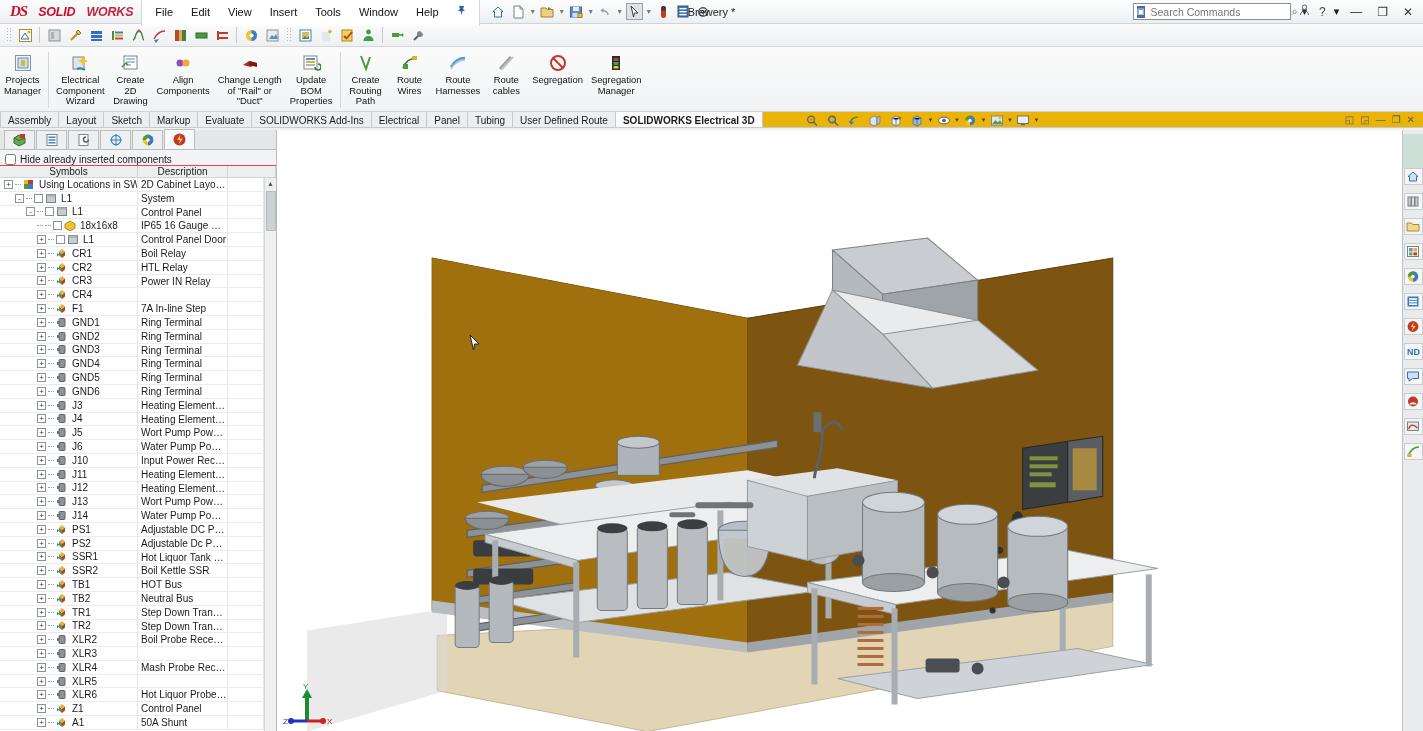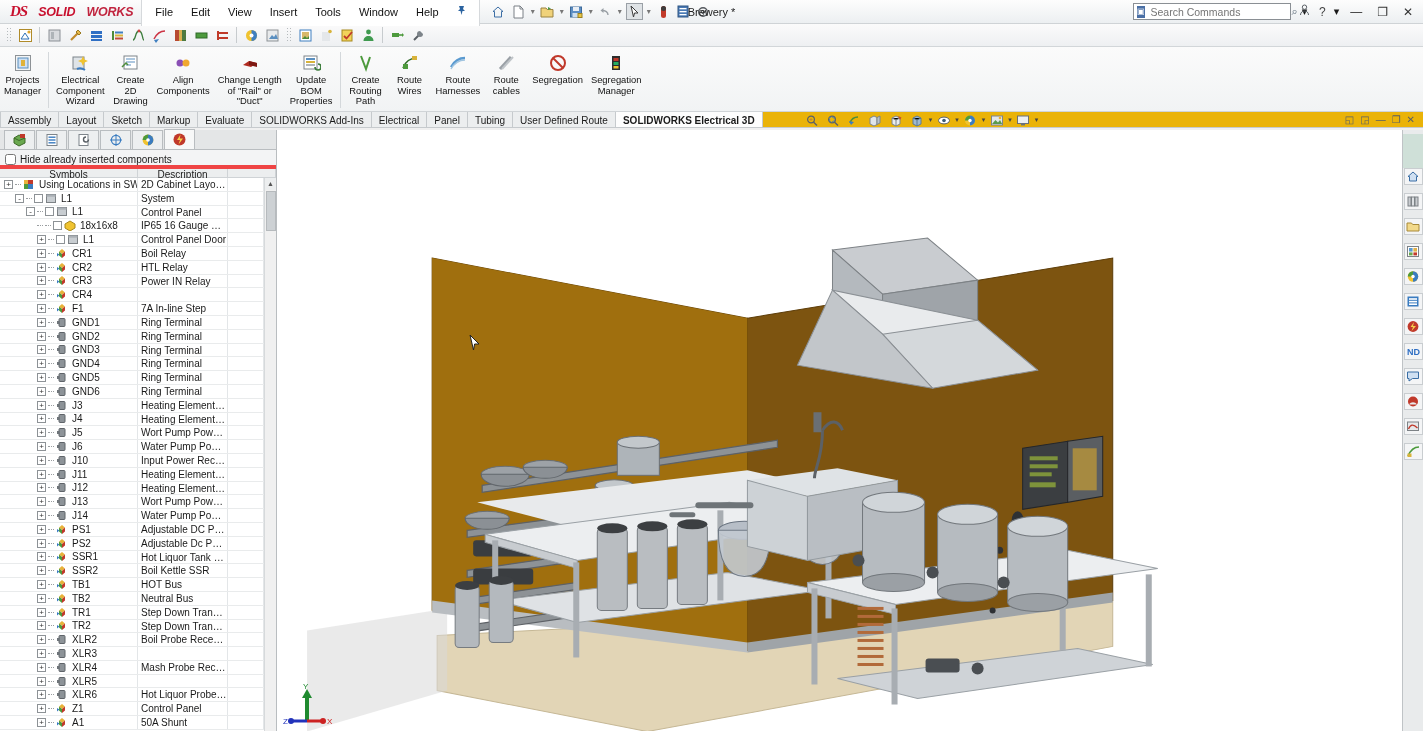--- a/index.html
+++ b/index.html
@@ -148,21 +148,21 @@
     border: 1px solid #b9bdc0; border-bottom: none;
   }
   .lp-tab.active { background: #f7f8f8; height: 20px; }
   .lp-check {
     height: 15px; display: flex; align-items: flex-end; gap: 4px;
     padding-left: 5px; background: #f3f4f5; font-size: 10px;
   }
   .lp-check input { width: 11px; height: 11px; margin: 0; }
   .tree-head {
     display: flex; height: 13px; background: #eceeef;
-    border-top: 4px solid #ef4444; border-bottom: 1px solid #cfd3d6;
+    border-top: 1px solid #ef4444; border-bottom: 1px solid #cfd3d6;
     font-size: 10px;
   }
   .tree-head .th {
     text-align: center; border-right: 1px solid #cfd3d6; line-height: 12px;
   }
   .th-sym { width: 138px; }
   .th-desc { width: 90px; }
   .th-extra { flex: 1; }
   .tree-wrap { flex: 1; position: relative; overflow: hidden; background: #fff; display: flex; }
   .tree-body { flex: 1; overflow: hidden; }

